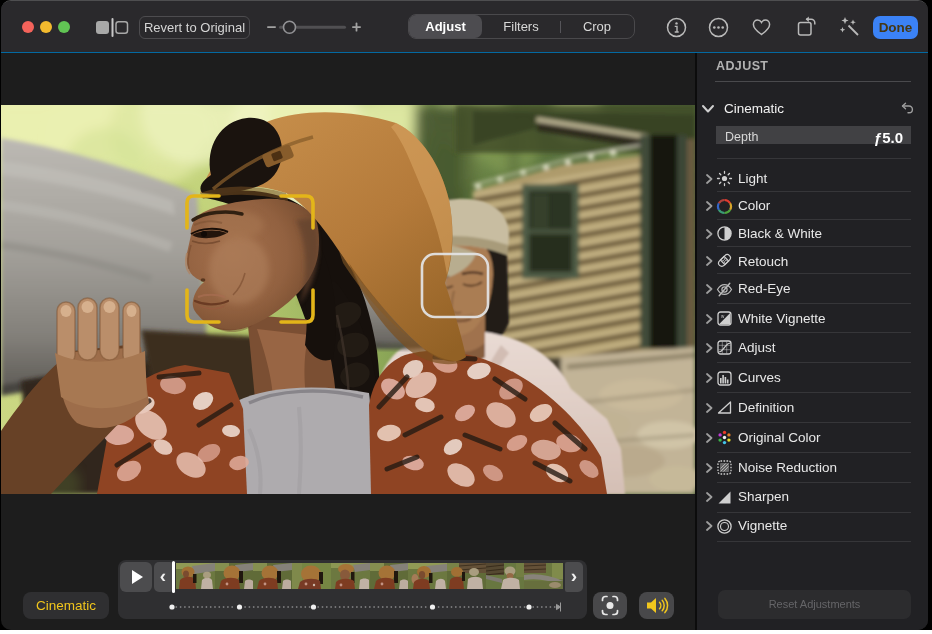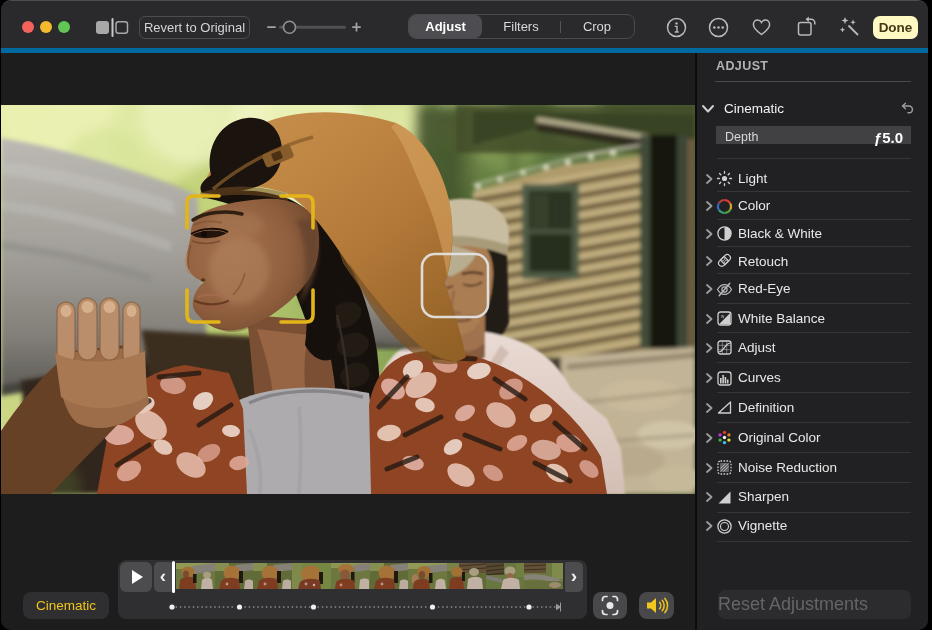--- a/index.html
+++ b/index.html
@@ -3,48 +3,48 @@
 <meta charset="utf-8">
 <style>
   * { margin:0; padding:0; box-sizing:border-box; }
   html,body { width:932px; height:634px; background:#000; overflow:hidden;
     font-family:"Liberation Sans", sans-serif; }
   #win { position:absolute; left:1px; top:0; width:927px; height:630px;
     border-radius:10px; background:#1d1d1d; overflow:hidden;
     border-top:1px solid #4e4e50; }
   .abs { position:absolute; }
   #toolbar { position:absolute; left:0; top:0; width:100%; height:52px;
-    background:#2a292c; border-bottom:5px solid #0369a1; }
+    background:#2a292c; border-bottom:1px solid #0369a1; }
   .tl { position:absolute; top:20px; width:12px; height:12px; border-radius:50%; }
   #revert { position:absolute; left:138px; top:15px; width:111px; height:23px;
     border:1px solid #4d4c4f; border-radius:6px; color:#d5d5d5; font-size:13px;
     line-height:21px; text-align:center; }
   #seg { position:absolute; left:407px; top:13px; width:227px; height:25px;
     border:1px solid #4a494c; border-radius:8px; }
   #seg .sel { position:absolute; left:0px; top:0px; width:73px; height:23px;
     background:#4d4c50; border-radius:7px; color:#fff; font-weight:bold;
     font-size:13px; text-align:center; line-height:23px; }
   #seg .lab { position:absolute; top:0; height:23px; line-height:23px;
     font-size:13px; color:#d8d8d8; text-align:center; }
   #done { position:absolute; left:872px; top:15px; width:45px; height:23px;
-    background:#fef9c3; border-radius:7px; color:#453714; font-size:13.5px;
+    background:#3b82f6; border-radius:7px; color:#453714; font-size:13.5px;
     font-weight:bold; text-align:center; line-height:23px; }
   #sidebar { position:absolute; left:696px; top:52px; width:231px; height:578px;
     background:#212124; }
   #sidedivider { position:absolute; left:694px; top:52px; width:2px; height:578px;
     background:#0c0c0c; }
   .sline { position:absolute; left:20px; width:194px; height:1px; background:#363639; }
   .schev { position:absolute; left:7px; width:10px; height:10px; }
   .slab { position:absolute; left:41px; font-size:13.5px; color:#e8e8e8; }
   .sicon { position:absolute; left:19px; width:17px; height:17px; }
   #depthbar { position:absolute; left:19px; top:73px; width:195px; height:18px;
     background:#414144; border-radius:0; color:#d8d8d8; font-size:12.5px; }
   #reset { position:absolute; left:21px; top:537px; width:193px; height:29px;
-    background:#2c2c2e; border-radius:7px; color:#656568; font-size:18px;
-    text-align:left; line-height:29px; }
+    background:#2c2c2e; border-radius:7px; color:#656568; font-size:11px;
+    text-align:center; line-height:29px; }
   #cinbtn { position:absolute; left:22px; top:591px; width:86px; height:27px;
     background:#2f2f31; border-radius:8px; color:#f0c51c; font-size:13.5px;
     text-align:center; line-height:27px; }
   #strip { position:absolute; left:117px; top:559px; width:469px; height:59px;
     background:#2f2f31; border-radius:8px; }
   #playbtn { position:absolute; left:2px; top:2px; width:32px; height:30px;
     background:#4c4c4e; border-radius:6px; }
   .handle { position:absolute; top:2px; width:18px; height:30px; background:#4c4c4e;
     color:#f0f0f0; text-align:center; line-height:28px; font-size:19px; font-weight:bold; }
   #playhead { position:absolute; left:54px; top:1px; width:3px; height:32px;
@@ -716,21 +716,21 @@
       </svg>
     <div class="slab" style="top:228.0px">Red-Eye</div>
     <svg class="schev" style="top:260.5px" width="10" height="10">
         <path d="M3 1 L7.5 5 L3 9" fill="none" stroke="#9e9e9e" stroke-width="1.8" stroke-linecap="round" stroke-linejoin="round"></path>
       </svg>
     <svg class="sicon" style="top:257.0px" width="17" height="17" viewBox="0 0 17 17">
         <rect x="2" y="2" width="13" height="13" rx="2.5" fill="none" stroke="#cfcfcf" stroke-width="1.3"></rect>
 <path d="M14.2 3 L3 14.2 L14.2 14.2 Z" fill="#cfcfcf"></path>
 <text x="5" y="7.5" font-size="4.5" fill="#cfcfcf" font-family="Liberation Sans">w</text>
       </svg>
-    <div class="slab" style="top:257.5px">White Balance</div>
+    <div class="slab" style="top:257.5px">White Vignette</div>
     <svg class="schev" style="top:289.5px" width="10" height="10">
         <path d="M3 1 L7.5 5 L3 9" fill="none" stroke="#9e9e9e" stroke-width="1.8" stroke-linecap="round" stroke-linejoin="round"></path>
       </svg>
     <svg class="sicon" style="top:286.0px" width="17" height="17" viewBox="0 0 17 17">
         <rect x="2" y="2" width="13" height="13" rx="2.5" fill="none" stroke="#cfcfcf" stroke-width="1.3"></rect>
 <path d="M2.5 13 C6 13 7 10 8.5 8.5 C10 7 11 4 14.5 4" fill="none" stroke="#cfcfcf" stroke-width="1.2"></path>
 <path d="M6.3 2.5 v12 M10.7 2.5 v12 M2.5 6.3 h12 M2.5 10.7 h12" stroke="#cfcfcf" stroke-width="0.5"></path>
       </svg>
     <div class="slab" style="top:286.5px">Adjust</div>
     <svg class="schev" style="top:320.0px" width="10" height="10">

